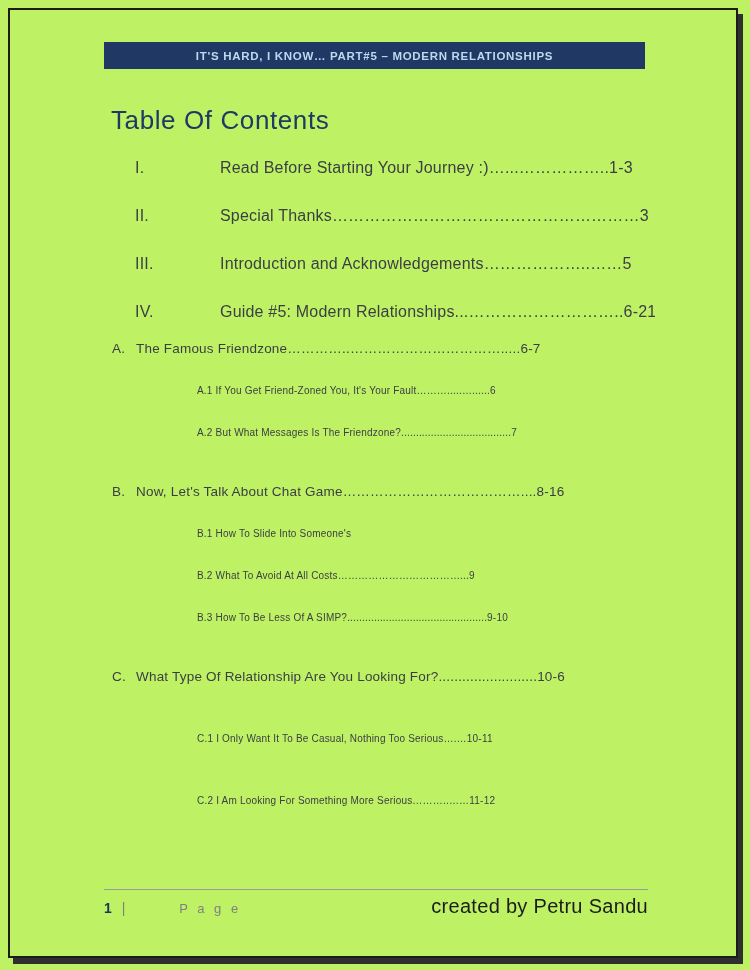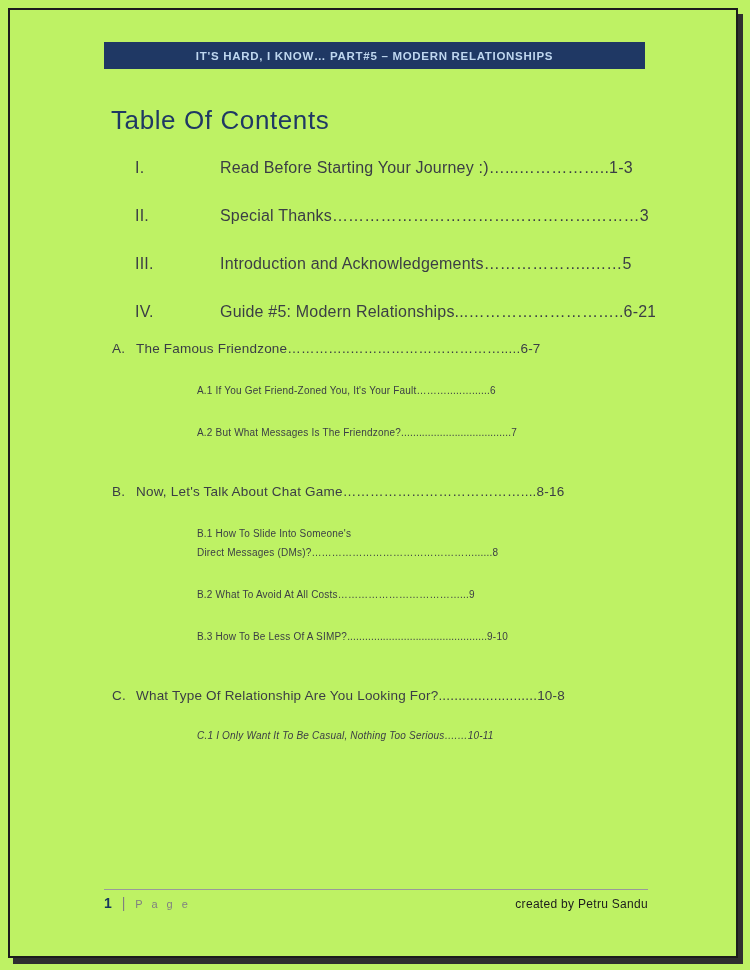--- a/index.html
+++ b/index.html
@@ -109,22 +109,21 @@
     line-height: 17px;
     color: #3B3E45;
     letter-spacing: 0.2px;
     white-space: nowrap;
     overflow: hidden;
   }
   .sub-item.cont {
     margin-top: 2px;
   }
   .section-c .sub-item {
-    margin-top: 23px;
-    font-style: italic;
+    margin-top: 45px;
   }
   .footer-rule {
     position: absolute;
     left: 104px;
     right: 102px;
     top: 889px;
     height: 1px;
     background: #9a9a9a;
   }
   .footer {
@@ -143,24 +142,25 @@
     color: #17365D;
     font-weight: bold;
   }
   .pg-sep {
     color: #808080;
     margin: 0 6px;
   }
   .pg-label {
     color: #808080;
     letter-spacing: 3px;
-    font-size: 11px;
+    font-size: 13px;
+    margin-left: 44px;
   }
   .footer-right {
-    font-size: 12px;
+    font-size: 20px;
     color: #1c1c1c;
     letter-spacing: 0.3px;
   }
 </style>
 </head>
 <body>
 
 <div class="page">
   <div class="frame"></div>
 
@@ -199,31 +199,31 @@
       <div class="sub-item">A.1 If You Get Friend-Zoned You, It's Your Fault……….....…......6</div>
       <div class="sub-item">A.2 But What Messages Is The Friendzone?.....................................7</div>
     </div>
 
     <div class="section section-b">
       <div class="section-heading">
         <span class="sec-label">B.</span>
         <span class="sec-text">Now, Let's Talk About Chat Game…………………………………....8-16</span>
       </div>
       <div class="sub-item">B.1 How To Slide Into Someone's</div>
-      <div class="sub-item cont">Direct Messages (DMs)?…………………………………………......8</div>
       <div class="sub-item">B.2 What To Avoid At All Costs………………………………...9</div>
       <div class="sub-item">B.3 How To Be Less Of A SIMP?...............................................9-10</div>
     </div>
 
     <div class="section section-c">
       <div class="section-heading">
         <span class="sec-label">C.</span>
-        <span class="sec-text">What Type Of Relationship Are You Looking For?.........................10-8</span>
+        <span class="sec-text">What Type Of Relationship Are You Looking For?.........................10-6</span>
       </div>
       <div class="sub-item">C.1 I Only Want It To Be Casual, Nothing Too Serious….…10-11</div>
+      <div class="sub-item">C.2 I Am Looking For Something More Serious………..……11-12</div>
     </div>
 
   </div>
 
   <div class="footer-rule"></div>
 
   <div class="footer">
     <div class="footer-left">
       <span class="pg-num">1</span>
       <span class="pg-sep">|</span>

